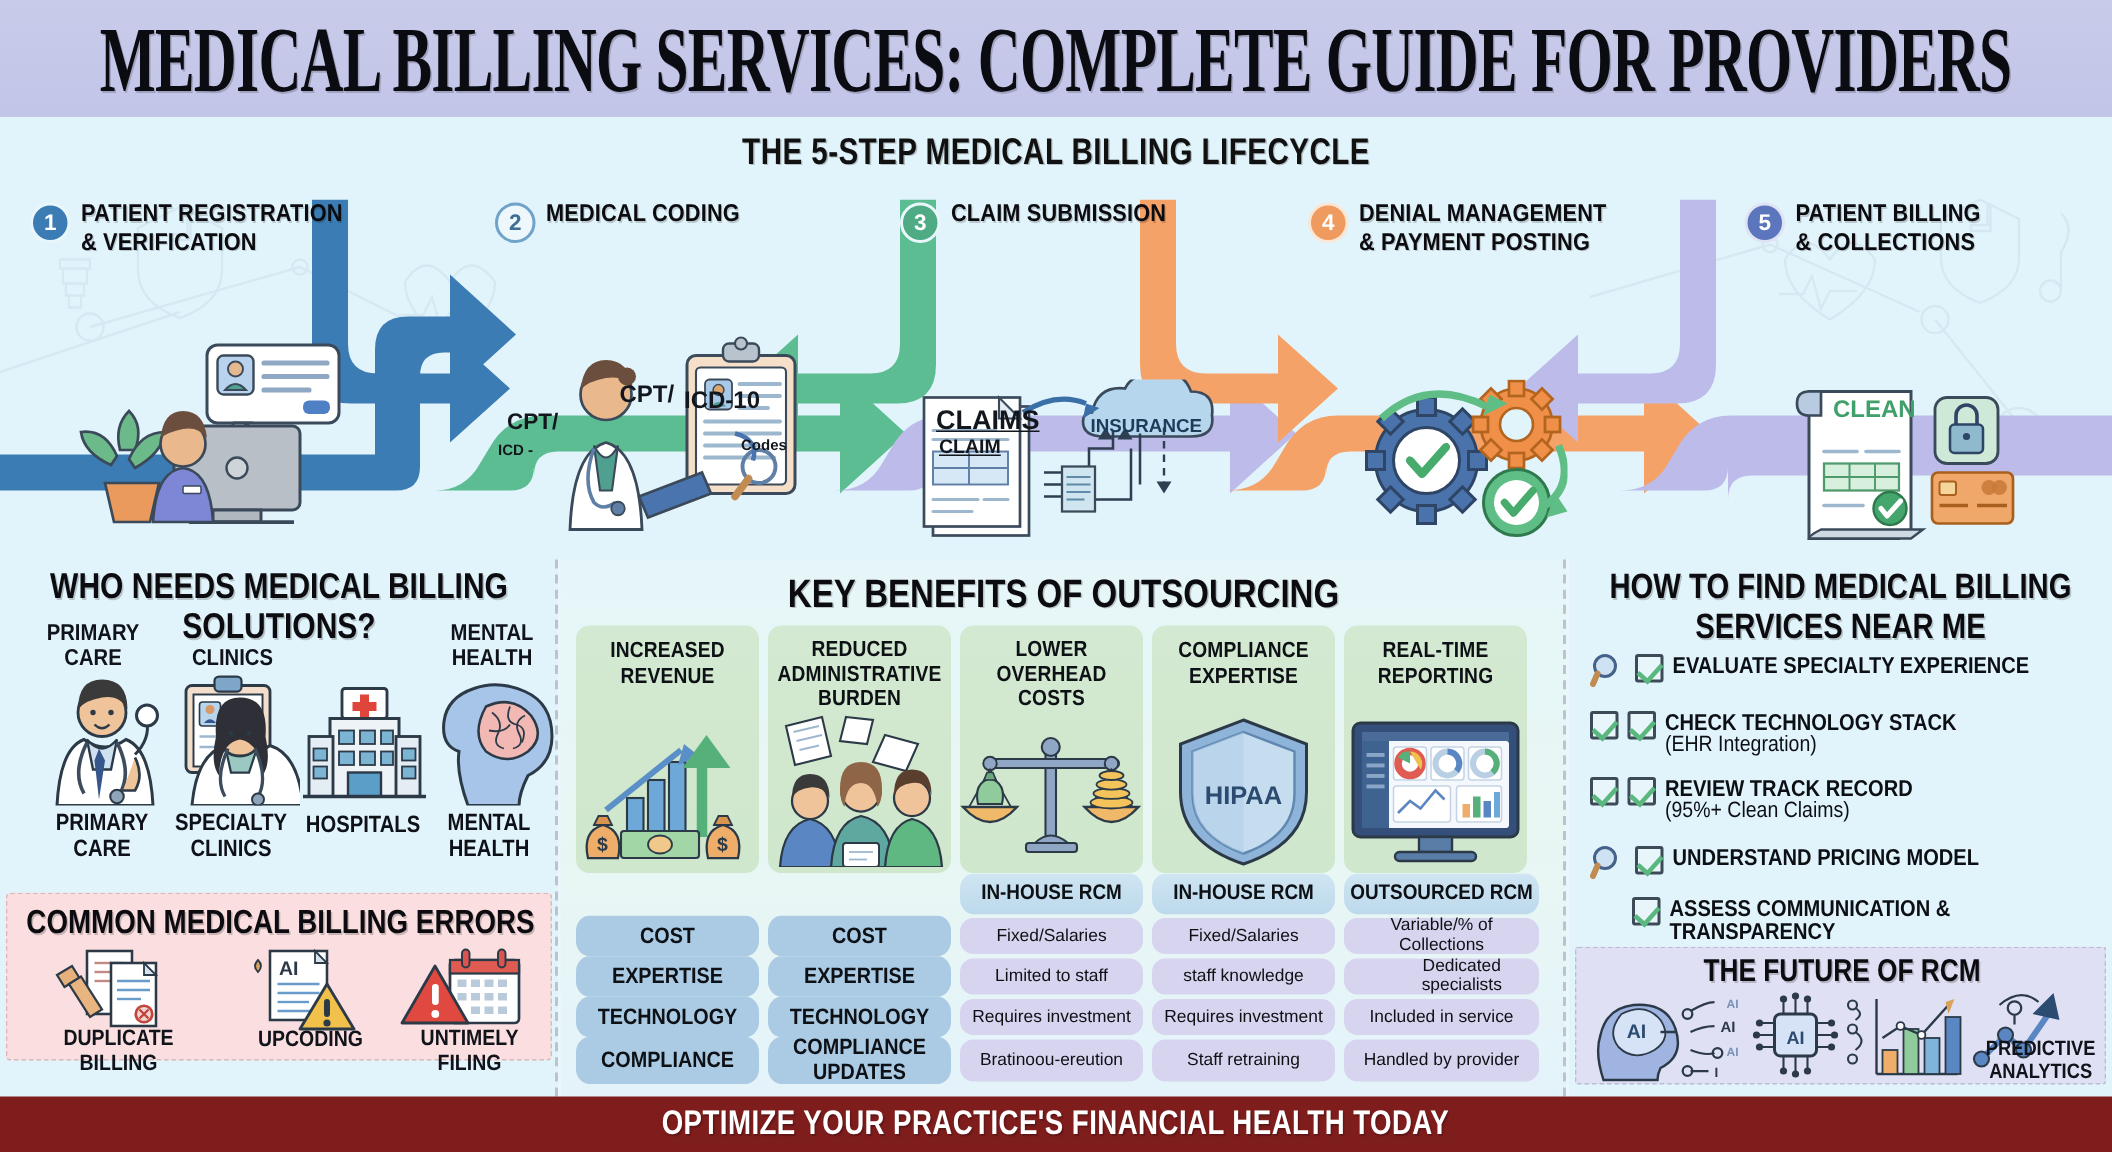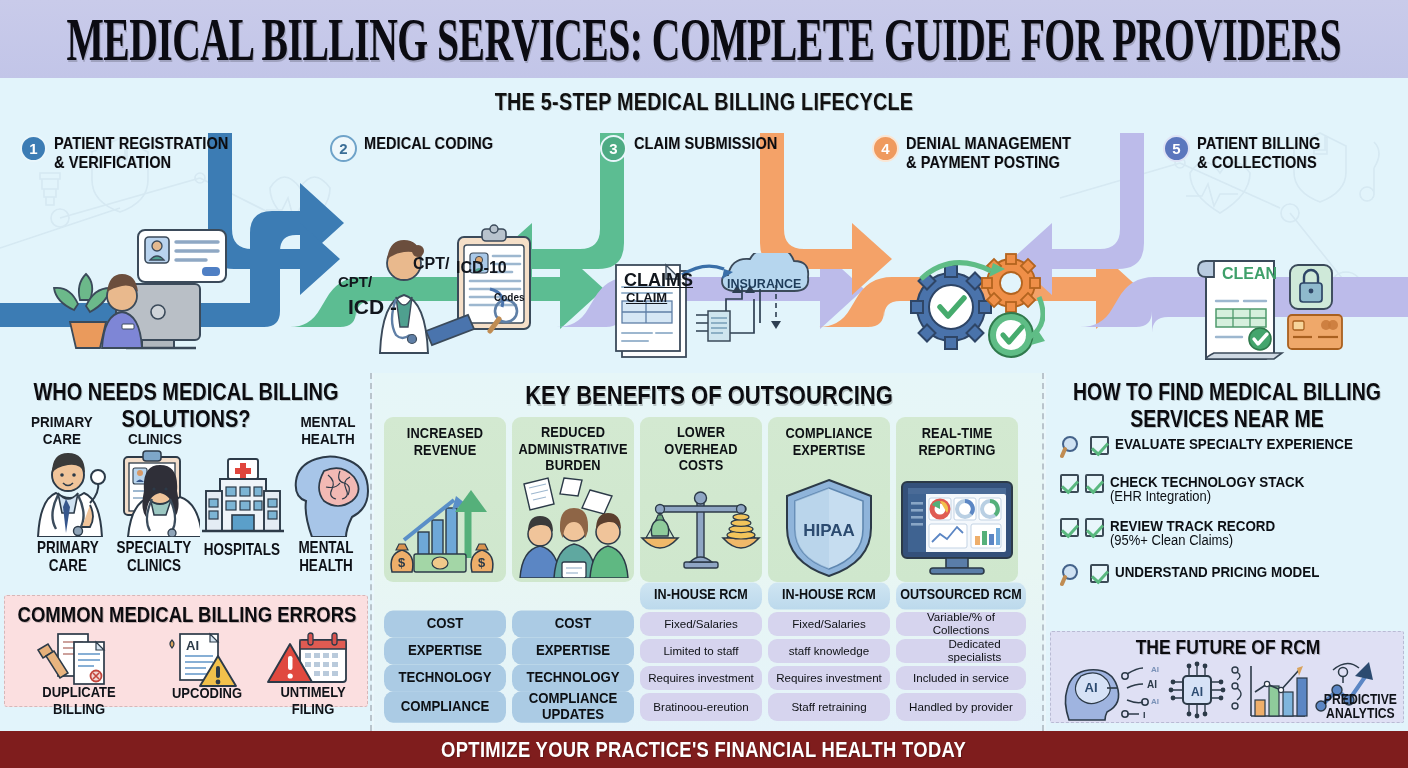--- a/index.html
+++ b/index.html
@@ -305,21 +305,21 @@
       <path d="M57 37 q2 -20 17 -20 q16 0 18 20 q-4 -10 -18 -8 q-12 2 -17 8z" fill="#6b4e3d"></path>
       <circle cx="88" cy="28" r="6" fill="#6b4e3d"></circle>
       <path d="M50 130 q2 -52 24 -58 q22 6 24 58 z" fill="#fff" stroke="#3b4a5a" stroke-width="1.9"></path>
       <path d="M66 74 q8 16 16 0 l-4 30 h-8z" fill="#4fa08f" stroke="#3b4a5a" stroke-width="1.4"></path>
       <path d="M66 76 q-8 22 0 36 q6 6 14 0" fill="none" stroke="#5f7fa6" stroke-width="2.4"></path>
       <circle cx="82" cy="116" r="4.5" fill="#5f7fa6" stroke="#3b4a5a" stroke-width="1.2"></circle>
       <path d="M96 108 l42 -16 l6 14 l-42 16 z" fill="#4a74ad" stroke="#3b4a5a" stroke-width="1.8"></path>
       <path d="M160 66 q16 4 12 18" fill="none" stroke="#4a74ad" stroke-width="3"></path>
     </svg>
     <div class="lbl-float" style="left:338px; top:195px; font-size:15px;">CPT/</div>
-    <div class="lbl-float" style="left:348px; top:217px; font-size:21px;">ICD -</div>
+    <div class="lbl-float" style="left:332px; top:217px; font-size:10px;">ICD -</div>
     <div class="lbl-float" style="left:413px; top:177px; font-size:16px;">CPT/</div>
     <div class="lbl-float" style="left:456px; top:181px; font-size:16px;">ICD-10</div>
     <div class="lbl-float" style="left:494px; top:214px; font-size:10px;">Codes</div>
 
     <div class="step" style="left:600px;">
       <div class="step-head">
         <div class="badge b3">3</div>
         <div class="step-title">
           <div>CLAIM SUBMISSION</div>
         </div>
@@ -862,20 +862,27 @@
 
       <div class="htf-row" style="top:190px;">
         <svg class="mag" viewBox="0 0 24 24">
           <circle cx="10" cy="9" r="7" fill="#cfe2f3" stroke="#44628a" stroke-width="2"></circle>
           <line x1="5" y1="14" x2="2" y2="21" stroke="#c08c52" stroke-width="4" stroke-linecap="round"></line>
         </svg>
         <div class="chk"></div>
         <div class="htf-txt">UNDERSTAND PRICING MODEL</div>
       </div>
 
+      <div class="htf-row" style="top:224px; left:42px; width:318px;">
+        <div class="chk"></div>
+        <div>
+          <div class="htf-txt">ASSESS COMMUNICATION &amp;</div>
+          <div class="htf-txt">TRANSPARENCY</div>
+        </div>
+      </div>
 
       <div class="future">
         <div class="panel-title future-title">THE FUTURE OF RCM</div>
         <svg style="position:absolute; left:4px; top:26px; width:346px; height:64px;" viewBox="0 0 346 64">
           <path d="M14 62 q-6 -18 -2 -30 q4 -18 22 -20 q22 -2 28 16 q6 18 -10 26 q-2 4 -2 8z" fill="#9fb4e0" stroke="#2c3a48" stroke-width="1.6"></path>
           <path d="M26 18 q16 -8 26 4 q8 12 -4 20 q-14 8 -24 -2 q-8 -10 2 -22z" fill="#d6e2f6" stroke="#2c3a48" stroke-width="1.2"></path>
           <text x="36" y="34" text-anchor="middle" font-family="Liberation Sans, sans-serif" font-size="13" font-weight="bold" fill="#2c4b70">AI</text>
           <path d="M52 30 h10" stroke="#2c3a48" stroke-width="1.6"></path>
           <g stroke="#2c3a48" stroke-width="1.5" fill="none">
             <path d="M72 16 q10 -6 16 -6"></path>

